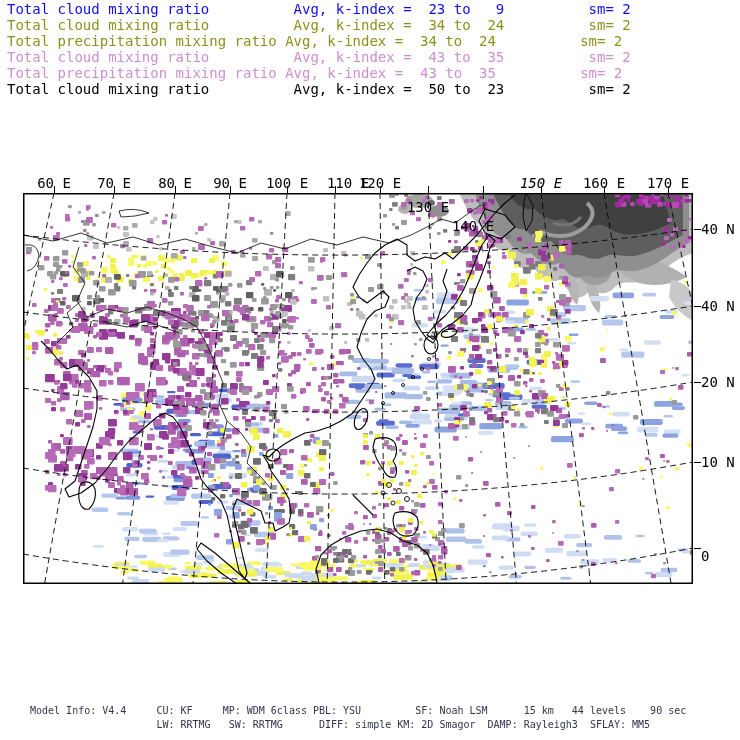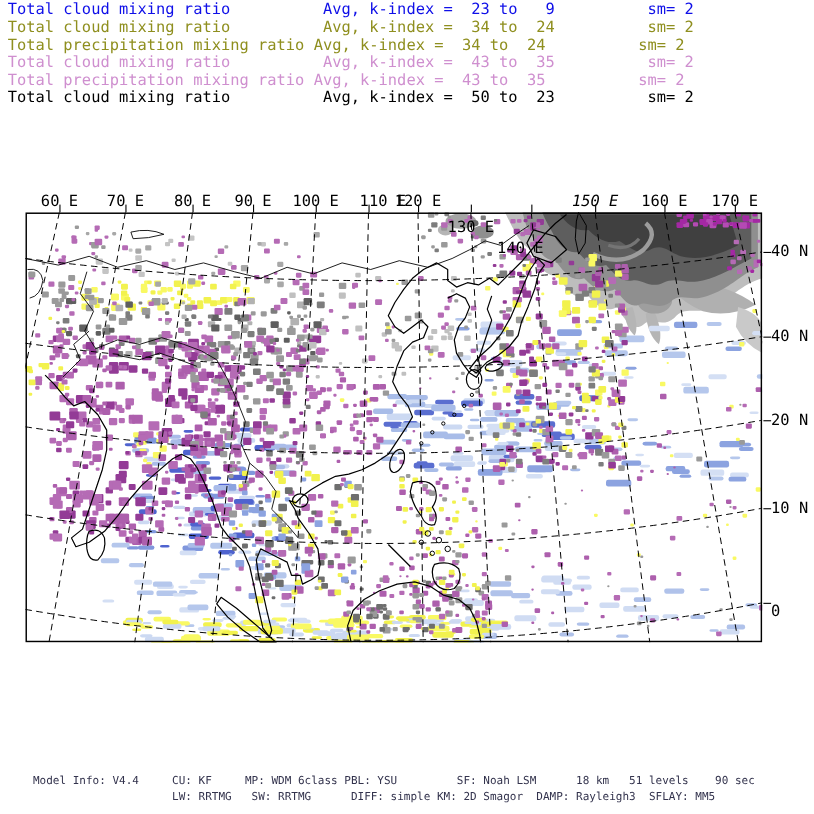--- a/index.html
+++ b/index.html
@@ -2676,17 +2676,17 @@
       <div class="maplabel lon-label" style="left: 604px;">160 E</div>
       <div class="maplabel lon-label" style="left: 668px;">170 E</div>
       <div class="maplabel" style="left: 701px; top: 221px;">40 N</div>
       <div class="maplabel" style="left: 701px; top: 298px;">40 N</div>
       <div class="maplabel" style="left: 701px; top: 374px;">20 N</div>
       <div class="maplabel" style="left: 701px; top: 454px;">10 N</div>
       <div class="maplabel" style="left: 701px; top: 548px;">0</div>
     </div>
 
   <div class="footer">
-    <div class="fline" style="color: rgb(51, 51, 77);">Model Info: V4.4     CU: KF     MP: WDM 6class PBL: YSU         SF: Noah LSM      18 km   51 levels    90 sec</div>
+    <div class="fline" style="color: rgb(51, 51, 77);">Model Info: V4.4     CU: KF     MP: WDM 6class PBL: YSU         SF: Noah LSM      15 km   44 levels    90 sec</div>
     <div class="fline" style="color: rgb(51, 51, 77);">                     LW: RRTMG   SW: RRTMG      DIFF: simple KM: 2D Smagor  DAMP: Rayleigh3  SFLAY: MM5</div>
   </div>
 
 </div>
 
 </body></html>

